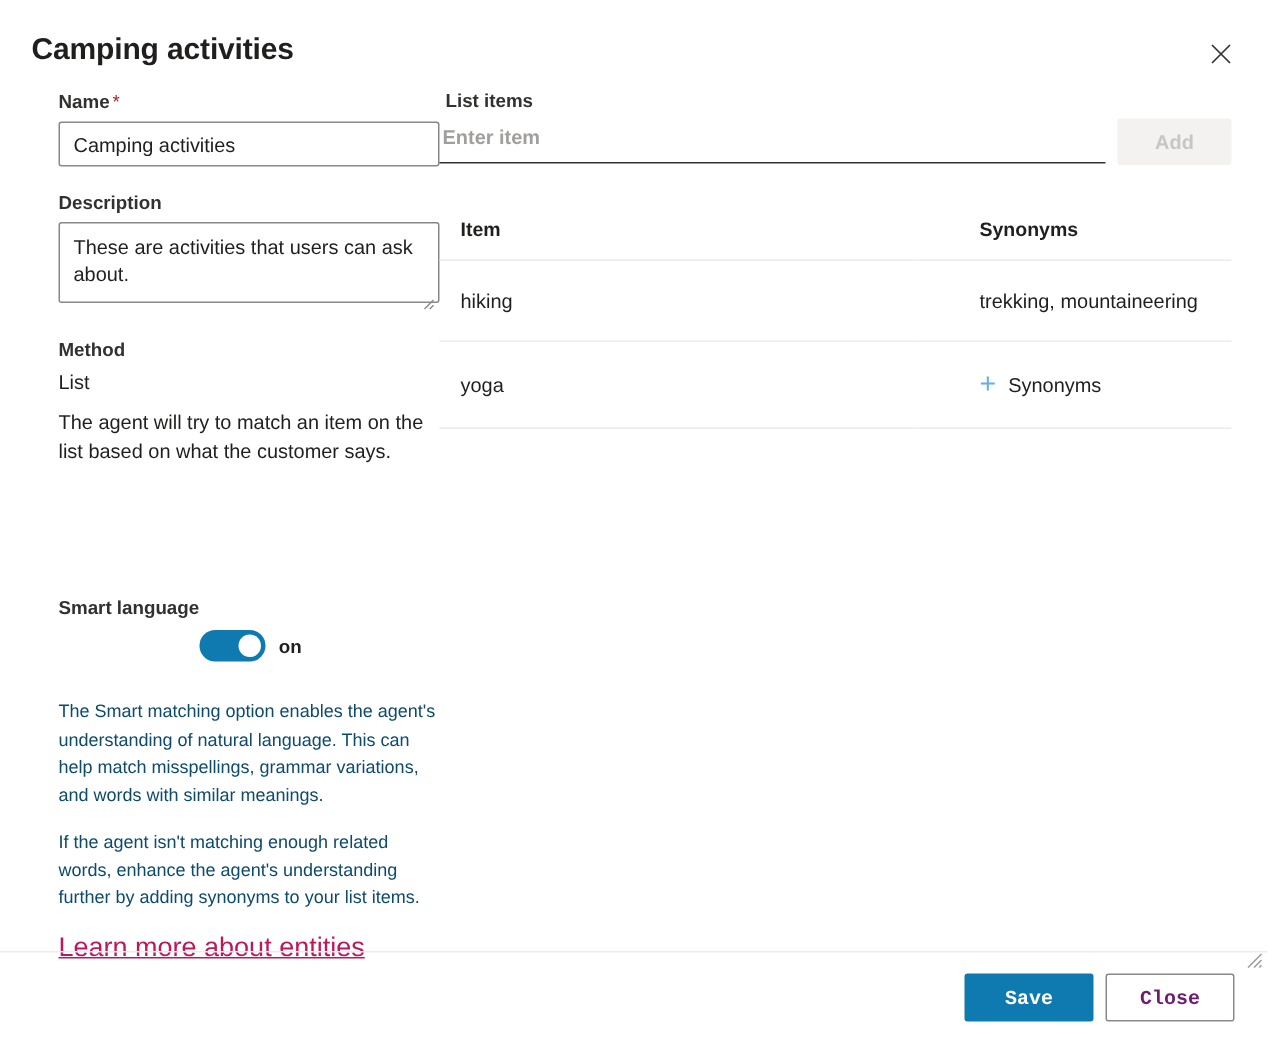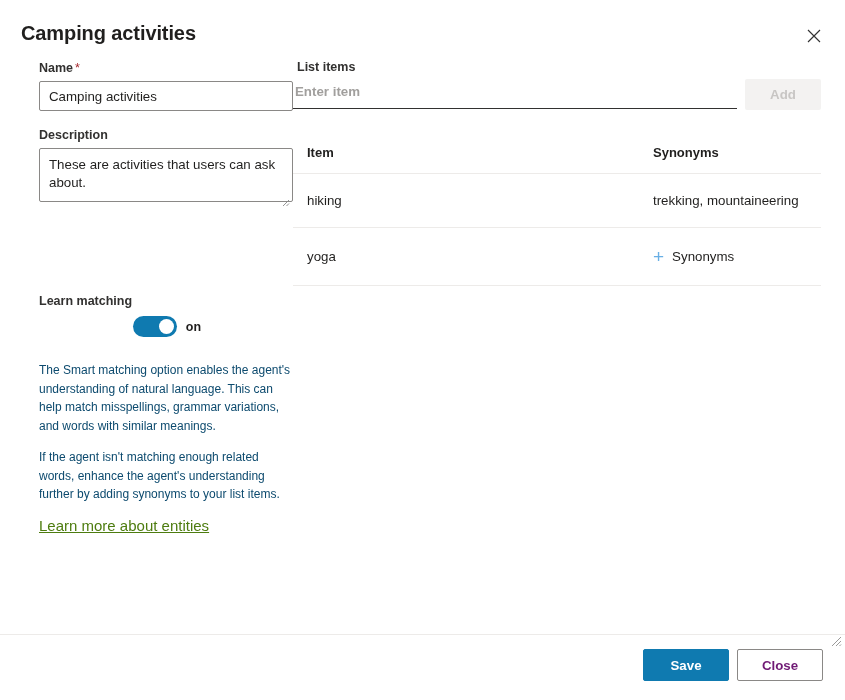--- a/index.html
+++ b/index.html
@@ -168,22 +168,22 @@
 
   .para {
     font-size: 12px;
     line-height: 18.5px;
     color: #0c4a6e;
     margin: 0 0 13px 0;
   }
   .para.first { margin-top: 24px; }
 
   .learn-link {
-    font-size: 15px;
-    color: #4d7c0f;
+    font-size: 18px;
+    color: #be185d;
     text-decoration: underline;
     cursor: pointer;
   }
 
   
   .right-col {
     position: absolute;
     left: 293px;
     top: 60px;
     width: 528px;
@@ -284,21 +284,21 @@
     position: absolute;
     right: 22px;
     top: 649px;
     display: flex;
     gap: 8px;
   }
   .btn {
     height: 32px;
     min-width: 86px;
     border-radius: 2px;
-    font-family: Liberation Sans, sans-serif;
+    font-family: Liberation Mono, monospace;
     font-size: 13.3px;
     font-weight: 600;
     cursor: pointer;
     padding: 0 16px;
   }
   .btn-primary {
     background: #0f7ab0;
     border: 1px solid #0f7ab0;
     color: #ffffff;
   }
@@ -346,23 +346,28 @@
       <div class="textarea-wrap">
         <textarea class="text-area" style="">These are activities that users can ask about.</textarea>
         <span class="resize-grip">
           <svg width="10" height="10" viewBox="0 0 10 10">
             <path d="M9 3 L3 9 M9 6.5 L6.5 9" stroke="#888888" stroke-width="0.9" fill="none"></path>
           </svg>
         </span>
       </div>
     </div>
 
+    <div class="method-block">
+      <div class="field-label">Method</div>
+      <p class="method-value">List</p>
+      <p class="help-text">The agent will try to match an item on the list based on what the customer says.</p>
+    </div>
 
     <div class="smart-block">
-      <div class="smart-label">Learn matching</div>
+      <div class="smart-label">Smart language</div>
       <div class="toggle-row">
         <button class="toggle">
           <span class="knob"></span>
         </button>
         <span class="toggle-state">on</span>
       </div>
 
       <p class="para first">The Smart matching option enables the agent's understanding of natural language. This can help match misspellings, grammar variations, and words with similar meanings.</p>
       <p class="para">If the agent isn't matching enough related words, enhance the agent's understanding further by adding synonyms to your list items.</p>
       <span class="learn-link">Learn more about entities</span>

